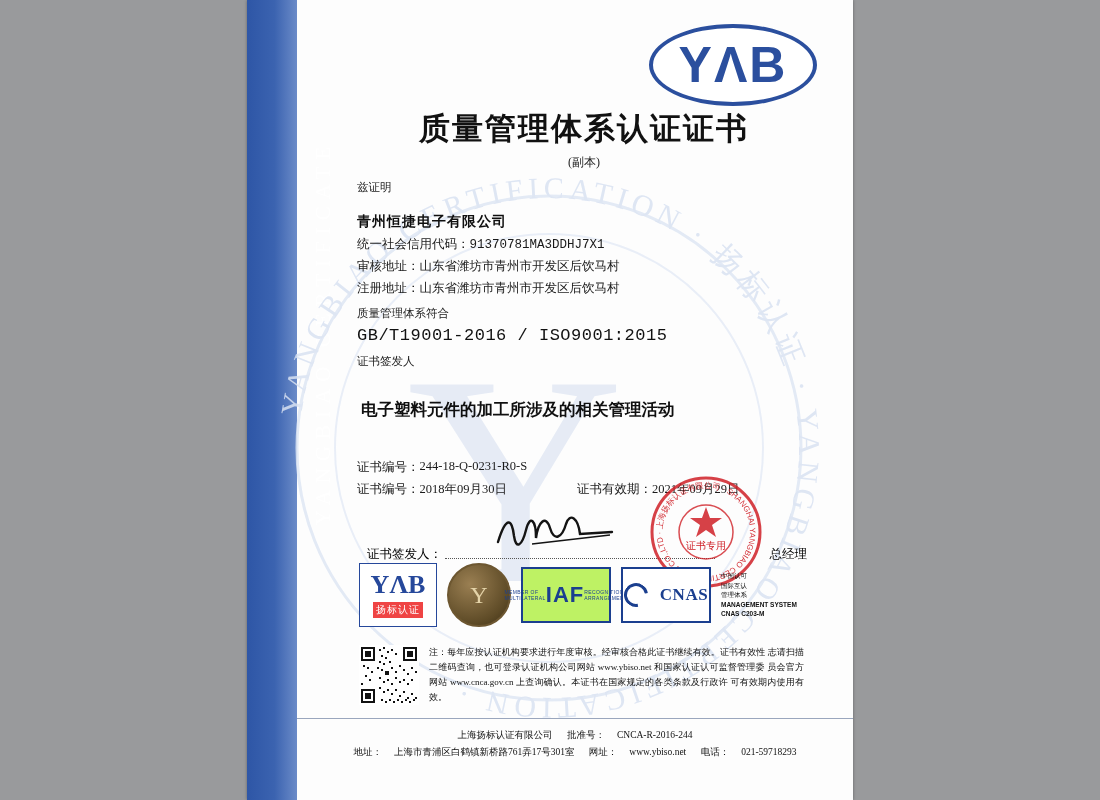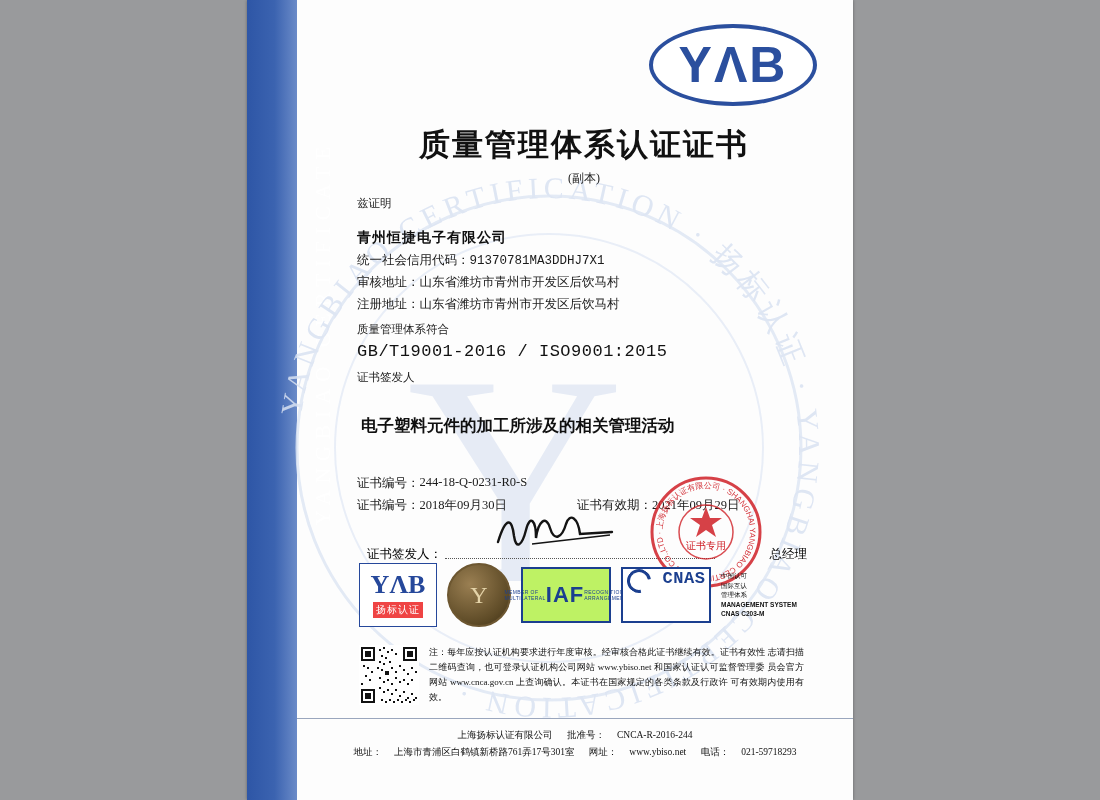--- a/index.html
+++ b/index.html
@@ -90,21 +90,21 @@
     display: flex;
     align-items: center;
     justify-content: center;
     font-family: "Liberation Sans", sans-serif;
     background: rgba(255,255,255,0.7);
   }
   
   .content {
     position: absolute;
     left: 110px;
-    top: 124px;
+    top: 108px;
     width: 450px;
     color: #1b1b1b;
   }
   .title {
     font-family: "Liberation Serif", serif;
     font-size: 31px;
     font-weight: bold;
     letter-spacing: 2px;
     color: #111;
     text-align: center;
@@ -253,23 +253,23 @@
     color: #1b3f8f;
     display:flex; flex-direction:row; align-items:center; justify-content:center;
     font-family: "Liberation Sans", sans-serif;
   }
   .iaf .tiny { font-size: 5px; letter-spacing:.4px; }
   .iaf .big { font-size: 22px; font-weight: bold; letter-spacing: 1px; }
   .cnas {
     width: 86px; height: 52px;
     border: 2px solid #1b3f8f;
     background: #fff;
-    display:flex; justify-content:center;
+    display:flex; align-items:center; justify-content:center;
     gap: 12px;
-    font-family: Liberation Mono, monospace;
+    font-family: Liberation Serif, serif;
   }
   .cnas .swirl {
     width: 18px; height: 18px; border-radius: 50%;
     border: 3px solid #1b3f8f;
     border-right-color: transparent;
     transform: rotate(35deg);
   }
   .cnas .txt { color:#1b3f8f; font-size: 17px; font-weight: bold; letter-spacing:.5px; }
   .cnas-text {
     font-size: 6.5px;

